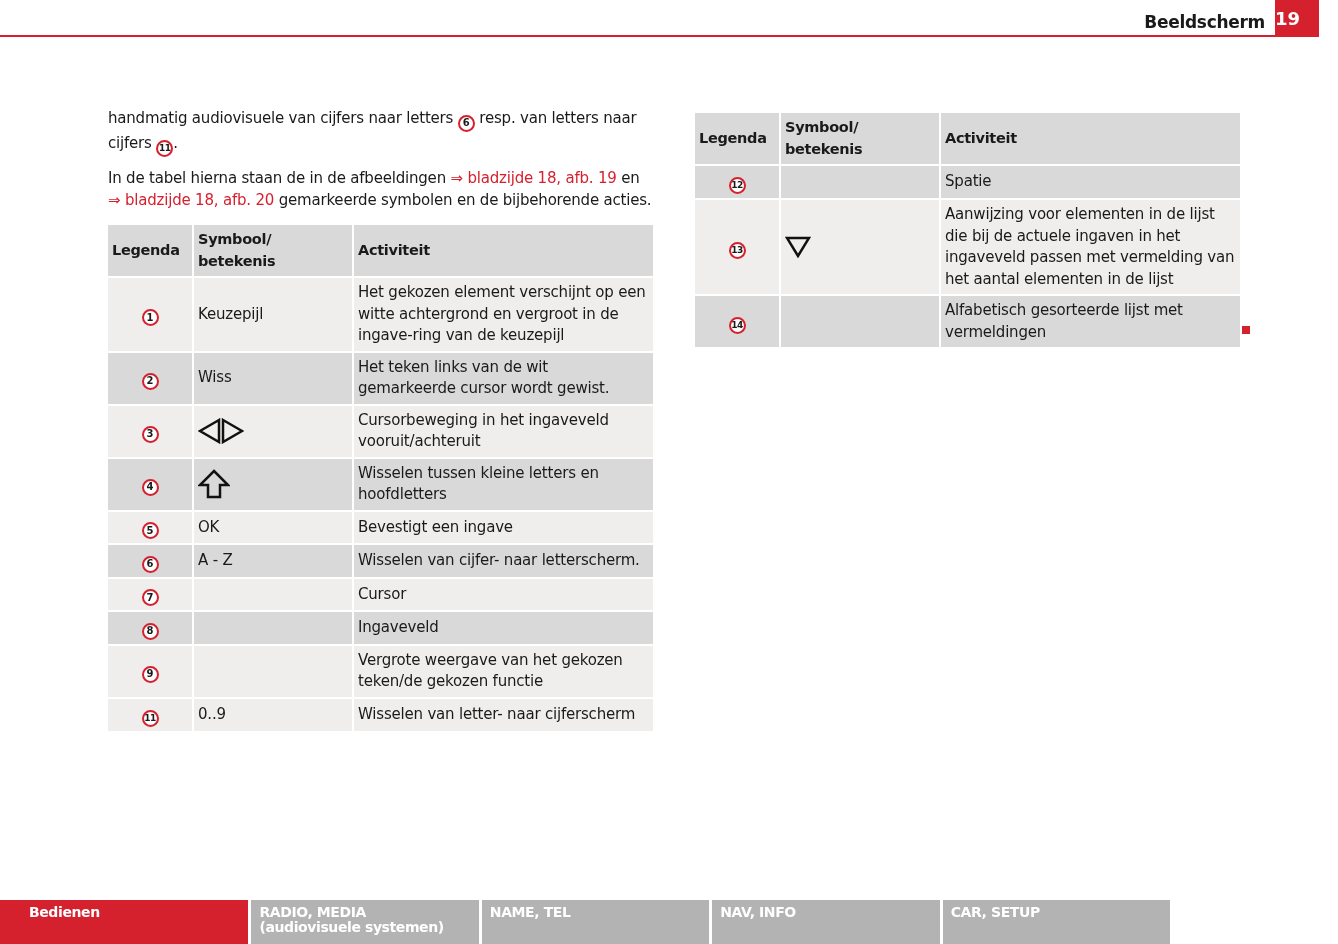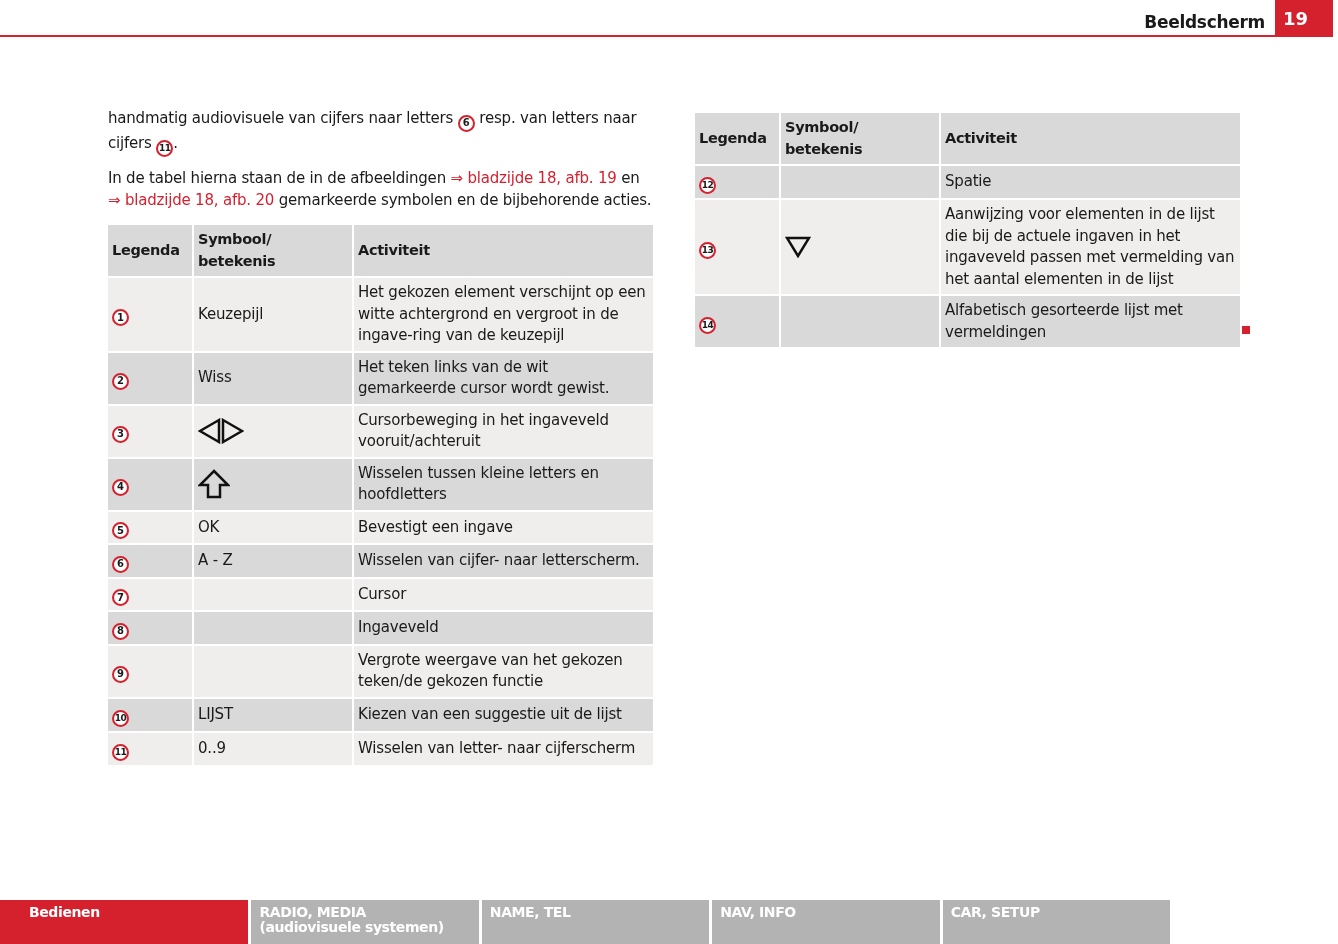--- a/index.html
+++ b/index.html
@@ -12,23 +12,23 @@
   .header-line {
     position: absolute; left: 0; top: 35px; width: 1275px; height: 2px;
     background: #d5202e;
   }
   .section-title {
     position: absolute; right: 73px; top: 12px;
     font-family: "DejaVu Sans", sans-serif; font-weight: bold; font-size: 17px;
     color: #1a1a1a; letter-spacing: -0.3px;
   }
   .page-number {
-    position: absolute; left: 1275px; top: 0; width: 58px; height: 37px;
+    position: absolute; left: 1275px; top: 0; width: 44px; height: 37px;
     background: #d5202e; color: #fff; font-weight: bold; font-size: 18px;
-    display: flex; align-items: center; padding-left: 8px; box-sizing: border-box; text-align: right;
+    display: flex; align-items: center; padding-left: 0; box-sizing: border-box; text-align: right;
   }
   .intro {
     position: absolute; left: 108px; top: 107px; width: 548px;
     font-size: 15px; line-height: 22px; letter-spacing: -0.2px;
   }
   .intro p { margin: 0 0 10px 0; }
   .xref { color: #d5202e; }
   .num {
     display: inline-flex; align-items: center; justify-content: center;
     width: 17px; height: 17px; border: 2px solid #d5202e; border-radius: 50%;
@@ -43,21 +43,21 @@
   table.legend td, table.legend th {
     font-size: 15px; line-height: 21.5px; letter-spacing: -0.2px;
     padding: 4px 4px; vertical-align: middle; text-align: left;
   }
   table.legend th {
     background: #d9d9d9; font-weight: bold; font-size: 14.5px; letter-spacing: -0.3px;
     height: 42px; padding: 4px 4px;
   }
   table.legend tr.light td { background: #efeeed; }
   table.legend tr.dark td { background: #d9d9d9; }
-  table.legend td.c-leg { text-align: left; }
+  table.legend td.c-leg { text-align: center; }
   table.legend td.c-sym { text-align: left; }
   #t1 { left: 106px; top: 223px; }
   #t1 col.a { width: 84px; } #t1 col.b { width: 158px; } #t1 col.c { width: 299px; }
   #t2 { left: 693px; top: 111px; }
   #t2 col.a { width: 84px; } #t2 col.b { width: 158px; } #t2 col.c { width: 299px; }
   .end-marker {
     position: absolute; left: 1242px; top: 326px; width: 8px; height: 8px;
     background: #d5202e;
   }
   .footer {
@@ -145,25 +145,20 @@
       <tr class="dark">
         <td class="c-leg"><span class="num">8</span></td>
         <td class="c-sym"></td>
         <td>Ingaveveld</td>
       </tr>
       <tr class="light">
         <td class="c-leg"><span class="num">9</span></td>
         <td class="c-sym"></td>
         <td>Vergrote weergave van het gekozen teken/de gekozen functie</td>
       </tr>
-      <tr class="dark">
-        <td class="c-leg"><span class="num wide">10</span></td>
-        <td class="c-sym">LIJST</td>
-        <td>Kiezen van een suggestie uit de lijst</td>
-      </tr>
       <tr class="light">
         <td class="c-leg"><span class="num wide">11</span></td>
         <td class="c-sym">0..9</td>
         <td>Wisselen van letter- naar cijferscherm</td>
       </tr>
     </tbody>
 </table>
 
 <table class="legend" id="t2">
   <colgroup>

